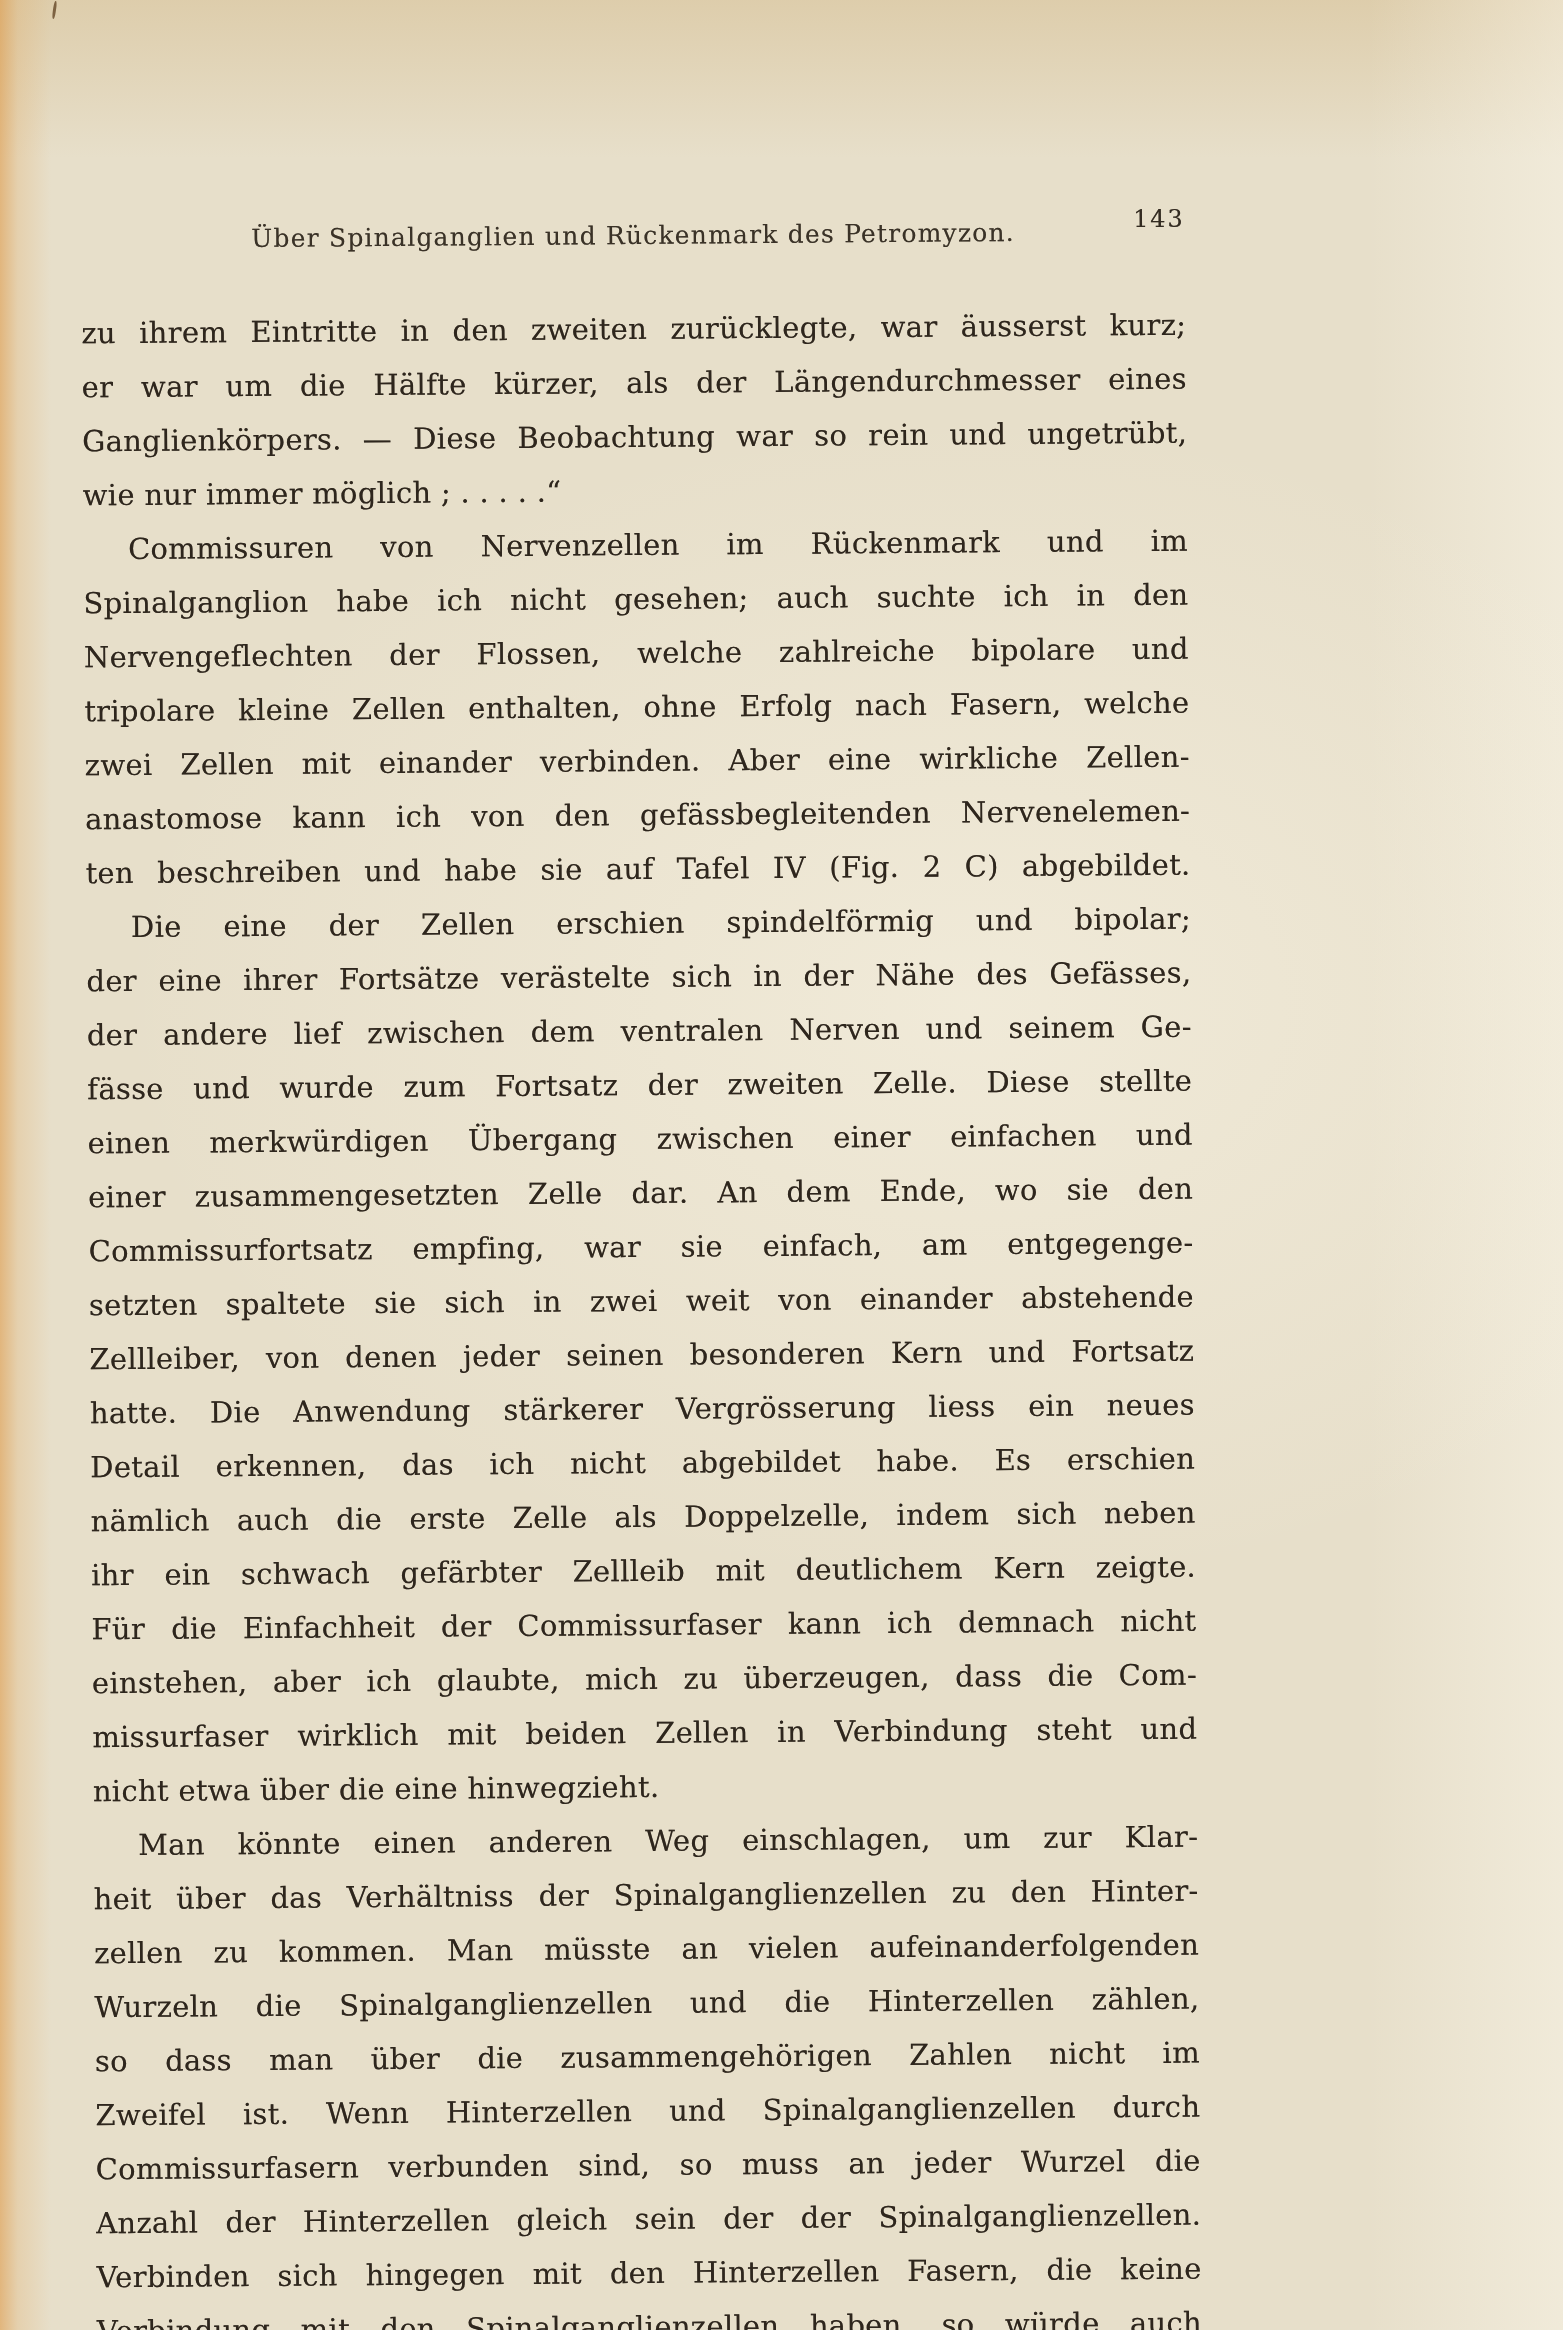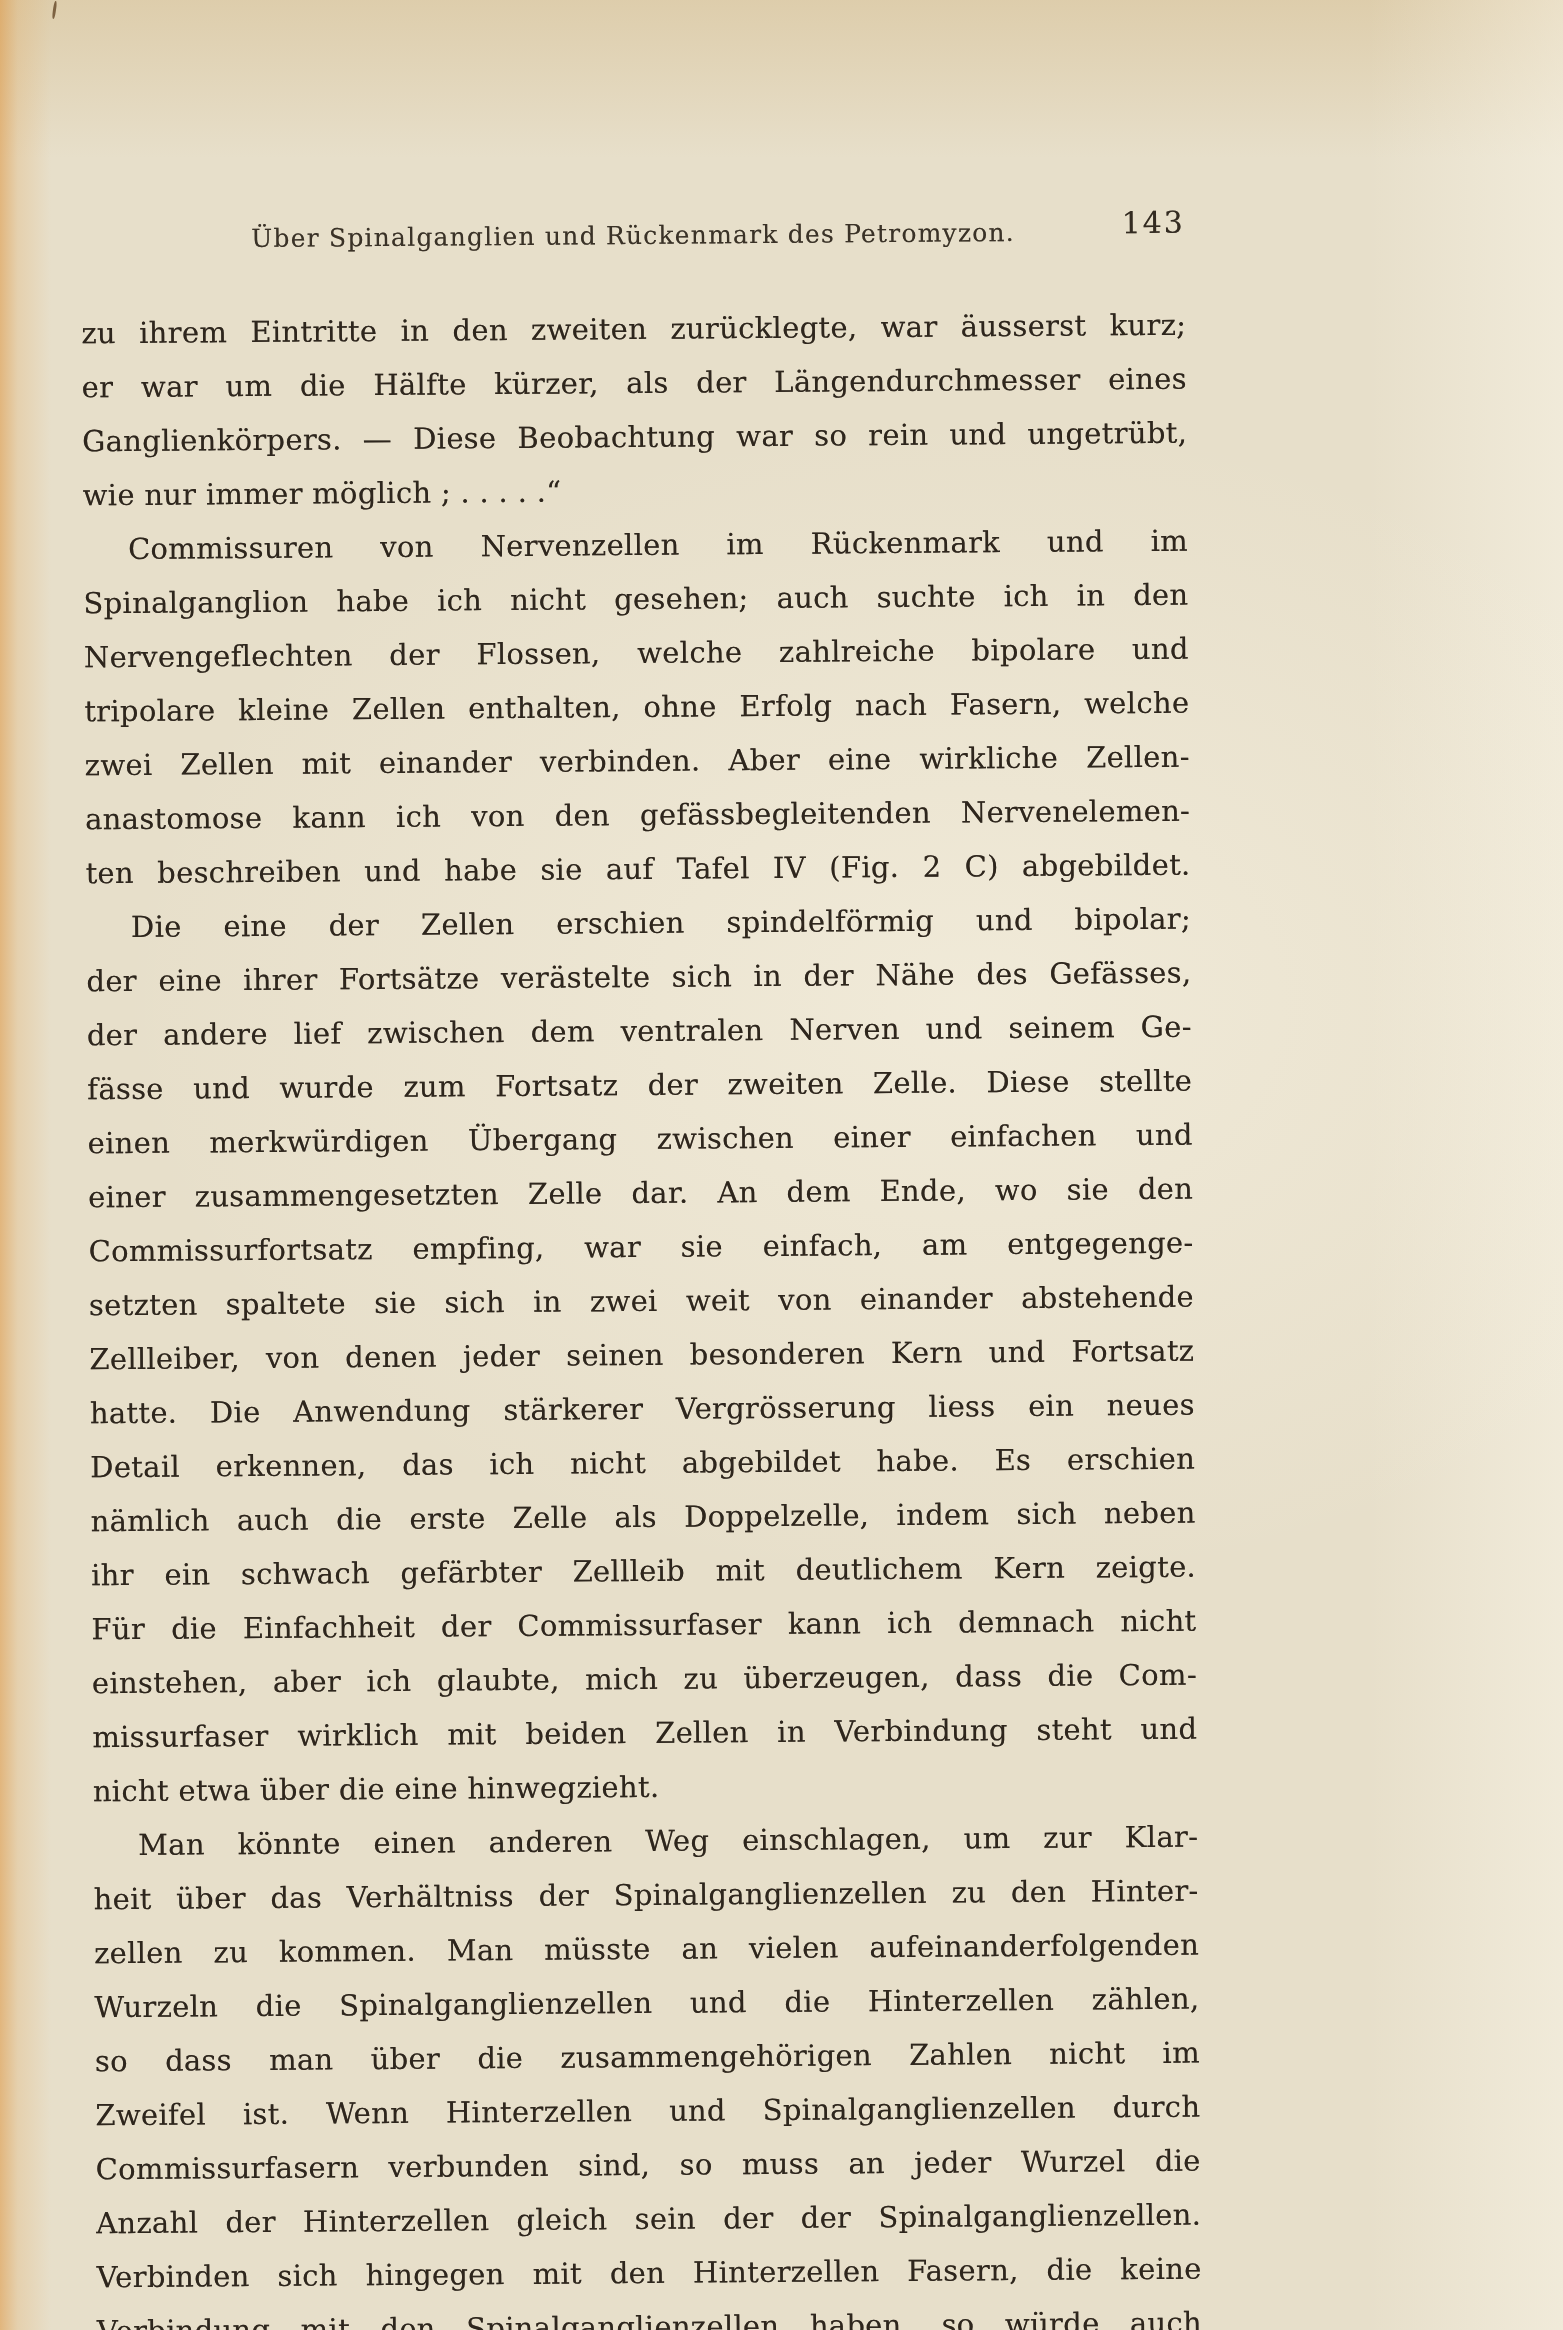--- a/index.html
+++ b/index.html
@@ -27,21 +27,21 @@
     position:absolute;left:89px;top:219px;width:1105px;height:42px;
   }
   .running-title{
     display:block;text-align:center;
     font-size:25px;line-height:34px;letter-spacing:1.2px;
     color:#3a3227;
     text-shadow:0 0 0.6px rgba(58,50,39,0.5);
   }
   .page-number{
     position:absolute;right:0.9px;top:-10.3px;
-    font-size:30px;letter-spacing:1.9px;color:#332b21;
+    font-size:24px;letter-spacing:1.9px;color:#332b21;
     text-shadow:0 0 0.6px rgba(51,43,33,0.5);
   }
   .textblock{
     position:absolute;left:89px;top:302px;width:1105px;
     font-size:29px;
     letter-spacing:0.3px;
     text-shadow:0 0 0.6px rgba(46,38,29,0.55);
   }
   .para{margin:0;padding:0;}
   .line{

